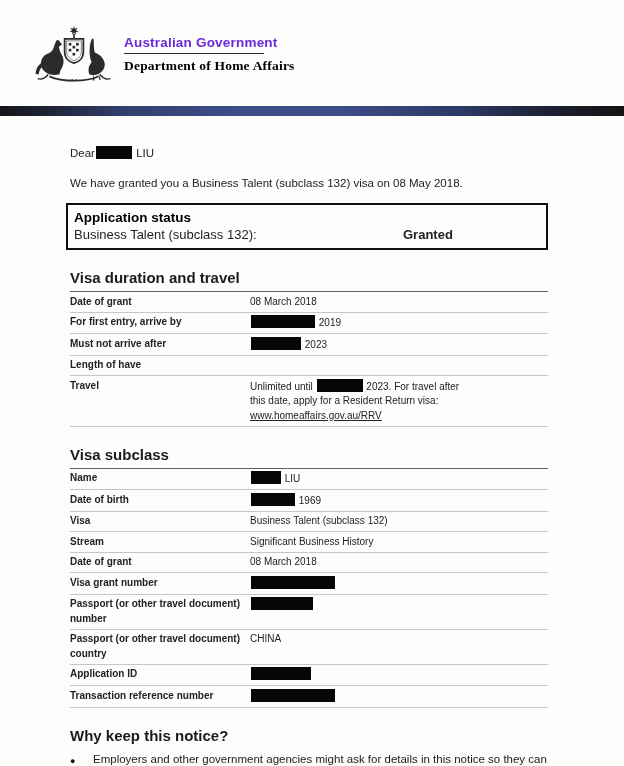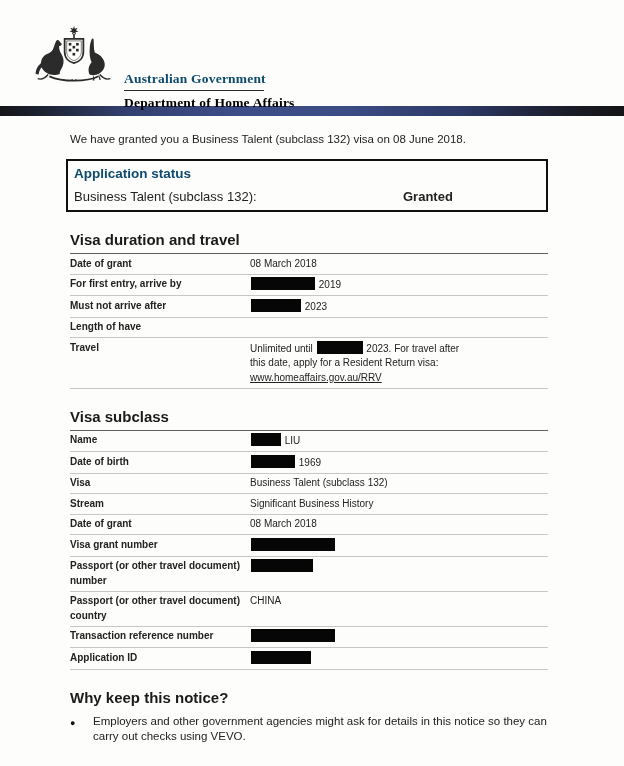--- a/index.html
+++ b/index.html
@@ -10,43 +10,43 @@
     background:#fdfdfb;
     font-family:"Liberation Sans","DejaVu Sans",sans-serif;
     color:#222;
     overflow:hidden;
   }
   
   .brand { display:flex; align-items:flex-start; padding:24px 0 0 33px; height:66px; }
   .crest { width:82px; height:66px; flex-shrink:0; }
   .brand-text { margin-left:9px; padding-top:11px; }
   .agency1 {
-    font-family:Liberation Serif, serif;
-    font-weight:bold; font-size:13.5px; color:#0c4a6e; letter-spacing:.2px;margin-top:36px;
+    font-family:Liberation Sans, sans-serif;
+    font-weight:bold; font-size:13.5px; color:#6d28d9; letter-spacing:.2px;
   }
   .brand-divider { border-top:1.4px solid #2a2a2a; width:140px; margin:3px 0 4px; }
   .agency2 {
     font-family:"Liberation Serif","DejaVu Serif",serif;
     font-weight:bold; font-size:13.5px; color:#000000; letter-spacing:.2px;
   }
   .gradient-bar {
     margin-top:16px; height:10px; width:624px;
     background:linear-gradient(90deg,
       #161618 0%, #1d2233 7%, #333f6e 20%, #3d4d88 38%,
       #3c4c85 55%, #2d3966 74%, #1a1c28 91%, #141416 100%);
   }
   
   main { width:478px; margin-left:70px; }
   .greeting { margin:30px 0 0; font-size:11.5px; line-height:14px; }
   .intro { margin:16px 0 0; font-size:11.5px; line-height:14px; }
   .redact { display:inline-block; height:13px; background:#060606; vertical-align:text-bottom; margin:0 1px; }
   
   .status-box { margin-top:13px; margin-left:-4px; border:2px solid #101010; padding:4px 6px 5px; }
-  .status-title { font-size:13.5px; font-weight:bold; color:#0c4a6e; line-height:17px; }
-  .status-row { display:flex; margin-top:6px; font-size:13px; line-height:17px; }
+  .status-title { font-size:13.5px; font-weight:bold; color:#000000; line-height:17px; }
+  .status-row { display:flex; margin-top:0; font-size:13px; line-height:17px; }
   .status-item { width:329px; flex-shrink:0; }
   .status-value { font-weight:bold; }
   
   h2.section-title { font-size:15px; font-weight:bold; color:#1a1a1a; margin:19px 0 5px; }
   .info-table { border-top:1px solid #5f5f5f; }
   .trow { display:flex; border-bottom:1px solid #c7c7c7; padding:2.5px 0; font-size:10px; line-height:14.5px; }
   .tlabel { width:180px; flex-shrink:0; font-weight:bold; padding-right:6px; box-sizing:border-box; }
   .tvalue { flex:1; }
   .doc-link { color:#222; text-decoration:underline; }
   
@@ -94,22 +94,23 @@
         <div class="agency1">Australian Government</div>
         <div class="brand-divider"></div>
         <div class="agency2">Department of Home Affairs</div>
       </div>
     </div>
     <div class="gradient-bar"></div>
   </header>
 
   <main>
 
-
-    <p class="intro">We have granted you a Business Talent (subclass 132) visa on 08 June 2018.</p>
+    <p class="greeting">Dear<span class="redact" style="width: 36px;"></span> LIU</p>
+
+    <p class="intro">We have granted you a Business Talent (subclass 132) visa on 08 May 2018.</p>
 
     <div class="status-box">
       <div class="status-title">Application status</div>
       <div class="status-row">
         <span class="status-item">Business Talent (subclass 132):</span>
         <span class="status-value">Granted</span>
       </div>
     </div>
 
     <section>
@@ -166,26 +167,26 @@
           </div>
           <div class="trow">
             <div class="tlabel">Passport (or other travel document) number</div>
             <div class="tvalue"><span class="redact" style="width: 62px;"></span></div>
           </div>
           <div class="trow">
             <div class="tlabel">Passport (or other travel document) country</div>
             <div class="tvalue">CHINA</div>
           </div>
           <div class="trow">
+            <div class="tlabel">Application ID</div>
+            <div class="tvalue"><span class="redact" style="width: 60px;"></span></div>
+          </div>
+          <div class="trow">
             <div class="tlabel">Transaction reference number</div>
             <div class="tvalue"><span class="redact" style="width: 84px;"></span></div>
-          </div>
-          <div class="trow">
-            <div class="tlabel">Application ID</div>
-            <div class="tvalue"><span class="redact" style="width: 60px;"></span></div>
           </div>
         </div>
     </section>
 
     <section>
       <h2 class="section-title">Why keep this notice?</h2>
       <ul class="bullets">
           <li>
             <span class="bullet-dot">●</span>
             <span class="bullet-text">Employers and other government agencies might ask for details in this notice so they can carry out checks using VEVO.</span>

